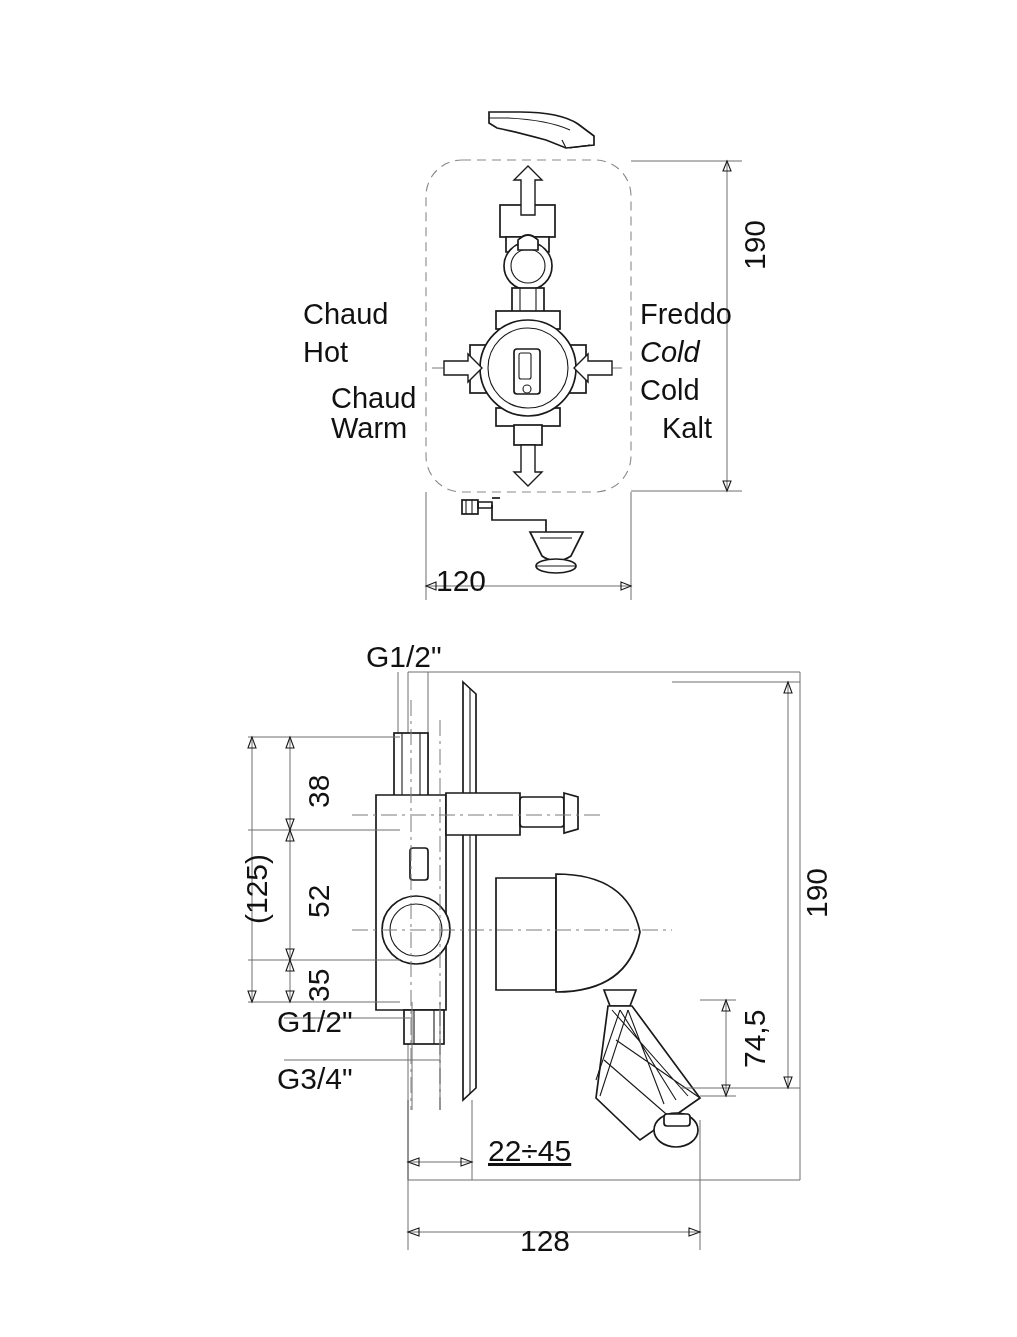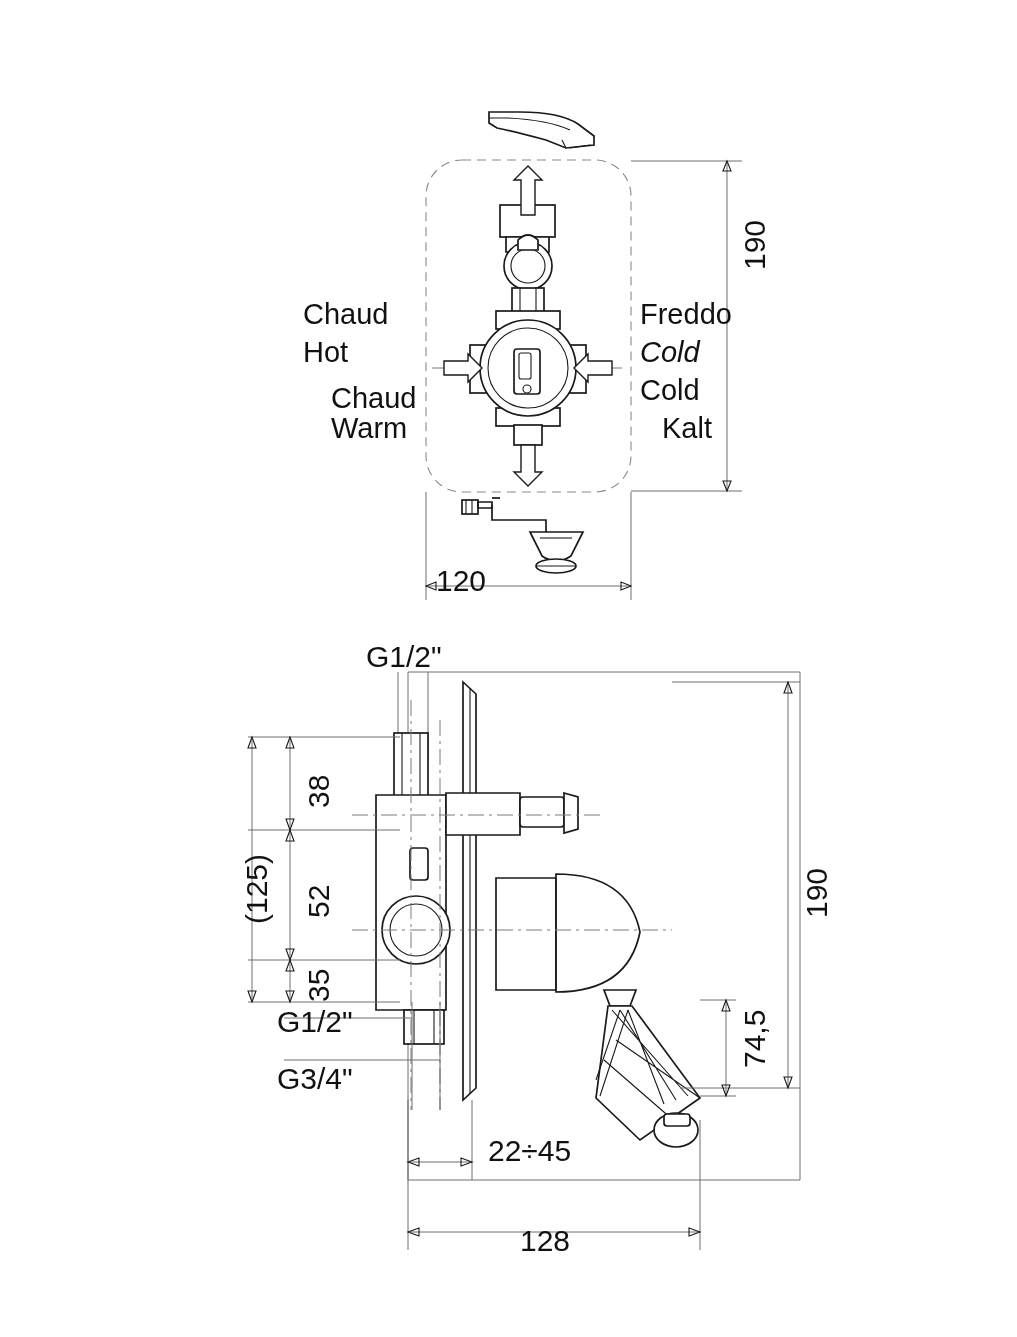--- a/index.html
+++ b/index.html
@@ -249,17 +249,17 @@
   <div class="lbl dim vert" style="left:300px; top:1002px;">35</div>
   <div class="lbl dim vert" style="left:238px; top:924px;">(125)</div>
 
   <div class="lbl dim" style="left:277px; top:1003px;">G1/2"</div>
   <div class="lbl dim" style="left:277px; top:1060px;">G3/4"</div>
 
   <div class="lbl dim vert" style="left:798px; top:918px;">190</div>
 
   <div class="lbl dim vert" style="left:736px; top:1068px;">74,5</div>
 
-  <div class="lbl dim" style="left:488px; top:1132px;">22÷45</div>
+  <div class="lbl dim" style="left:488px; top:1132px;text-decoration:underline;">22÷45</div>
 
   <div class="lbl dim" style="left:520px; top:1222px;">128</div>
 
 </div>
 
 </body></html>

